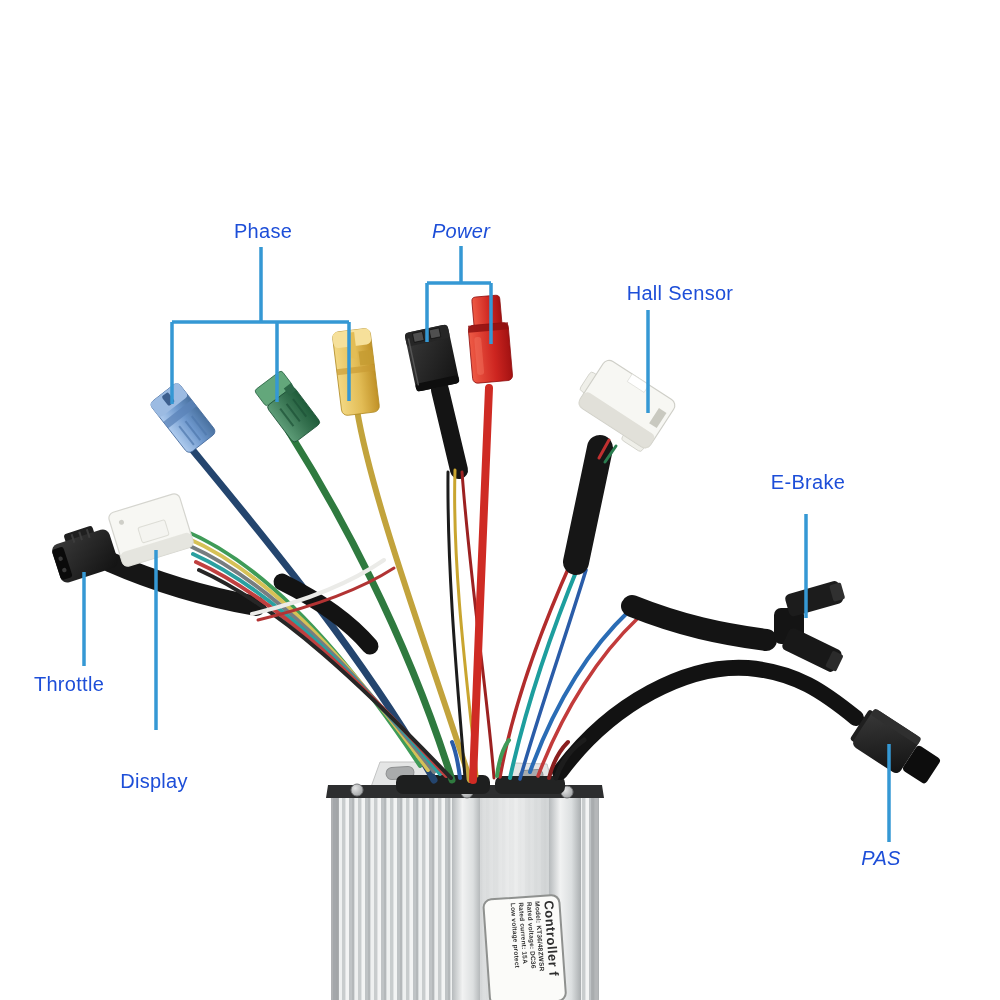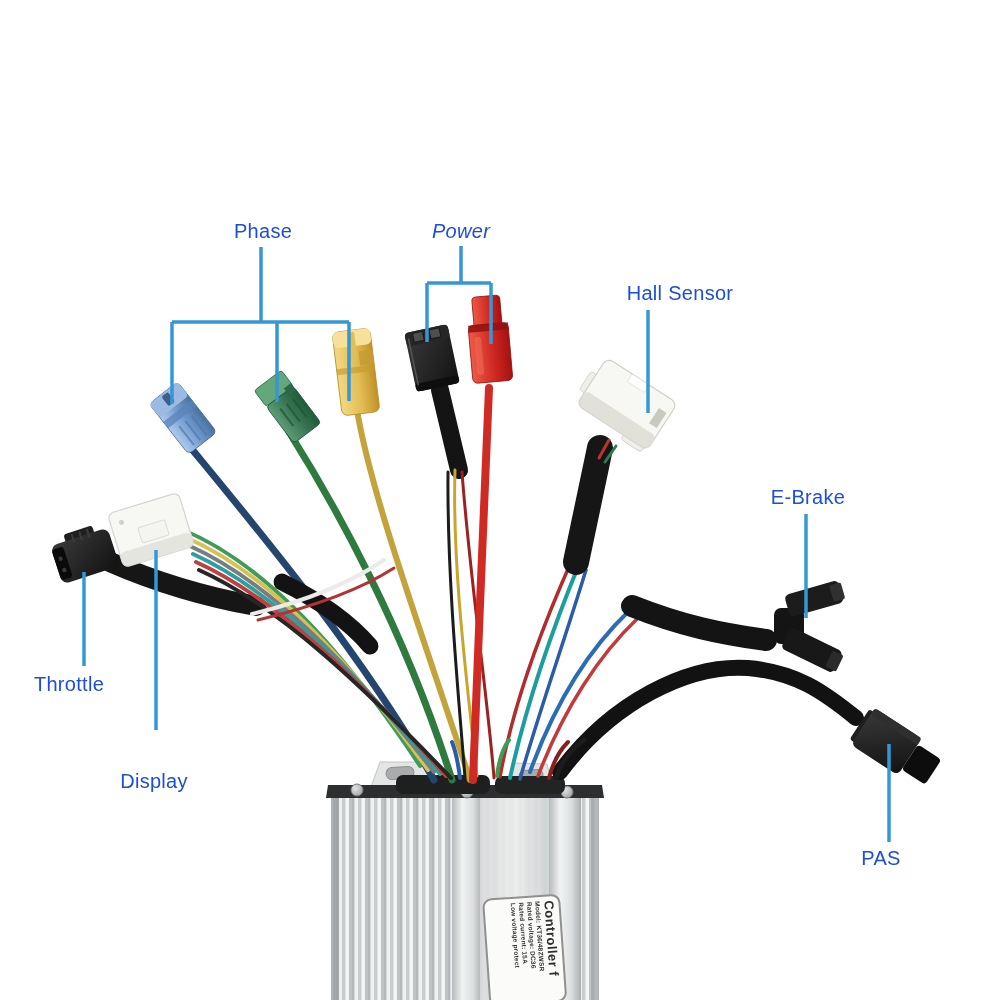--- a/index.html
+++ b/index.html
@@ -240,24 +240,24 @@
     <path d="M 806 514 V 618"></path>
     <path d="M 84 572 V 666"></path>
     <path d="M 156 550 V 730"></path>
     <path d="M 889 744 V 842"></path>
   </g>
 </svg>
 
 <div class="callout-label" style="left:263px;top:231px;">Phase</div>
 <div class="callout-label" style="left:461px;top:231px;font-style:italic;">Power</div>
 <div class="callout-label" style="left:680px;top:293px;">Hall Sensor</div>
-<div class="callout-label" style="left:808px;top:497px;">E-Brake</div>
+<div class="callout-label" style="left:808px;top:482px;">E-Brake</div>
 <div class="callout-label" style="left:69px;top:684px;">Throttle</div>
 <div class="callout-label" style="left:154px;top:781px;">Display</div>
-<div class="callout-label" style="left:881px;top:858px;">PAS</div>
+<div class="callout-label" style="left:881px;top:858px;font-style:italic;">PAS</div>
 
 <div class="plate">
   <span class="plate-title">Controller f</span>
   <span class="plate-line">Model: KT36/48ZWSR</span>
   <span class="plate-line">Rated voltage: DC36</span>
   <span class="plate-line">Rated current: 15A</span>
   <span class="plate-line">Low voltage protect</span>
 </div>
 
 </div>

